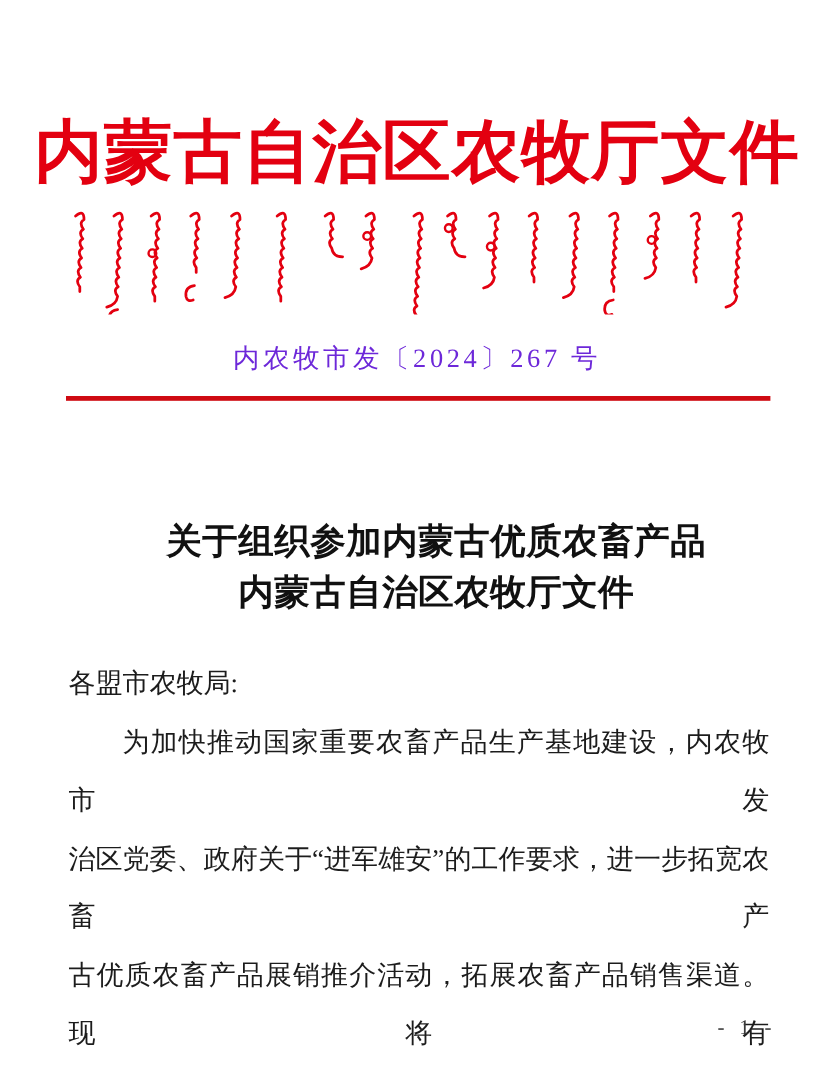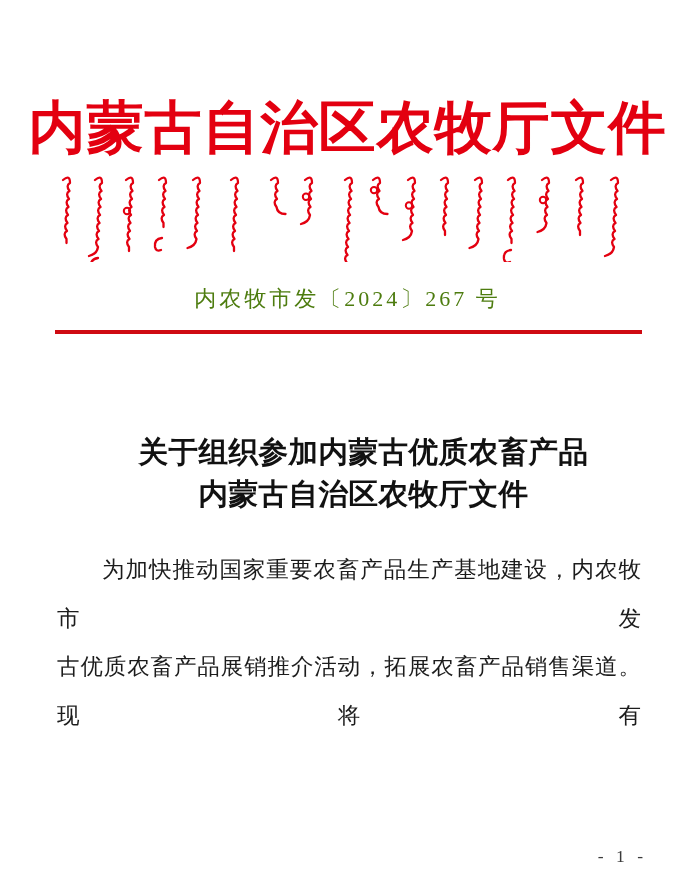--- a/index.html
+++ b/index.html
@@ -34,21 +34,21 @@
     height: 90px;
   }
   .doc-number {
     position: absolute;
     top: 284px;
     left: 0;
     width: 100%;
     text-align: center;
     font-size: 22px;
     letter-spacing: 3px;
-    color: #4d7c0f;
+    color: #6d28d9;
   }
   .red-rule {
     position: absolute;
     top: 330px;
     left: 55px;
     width: 587px;
     height: 4px;
     background: #cf0a12;
   }
   .doc-title {
@@ -129,20 +129,22 @@
   <div class="doc-number">内农牧市发〔2024〕267 号</div>
 
   <div class="red-rule"></div>
 
   <h2 class="doc-title">
     <span class="t-line">关于组织参加内蒙古优质农畜产品</span>
     <span class="t-line">内蒙古自治区农牧厅文件</span>
   </h2>
 
   <section class="body-text">
+    <p>各盟市农牧局:</p>
     <p class="just indent">为加快推动国家重要农畜产品生产基地建设，内农牧市发</p>
+    <p class="just">治区党委、政府关于“进军雄安”的工作要求，进一步拓宽农畜产</p>
     <p class="just">古优质农畜产品展销推介活动，拓展农畜产品销售渠道。现将有</p>
 
   </section>
 
   <div class="page-number">- 1 -</div>
 
 </div>
 
 </body></html>

